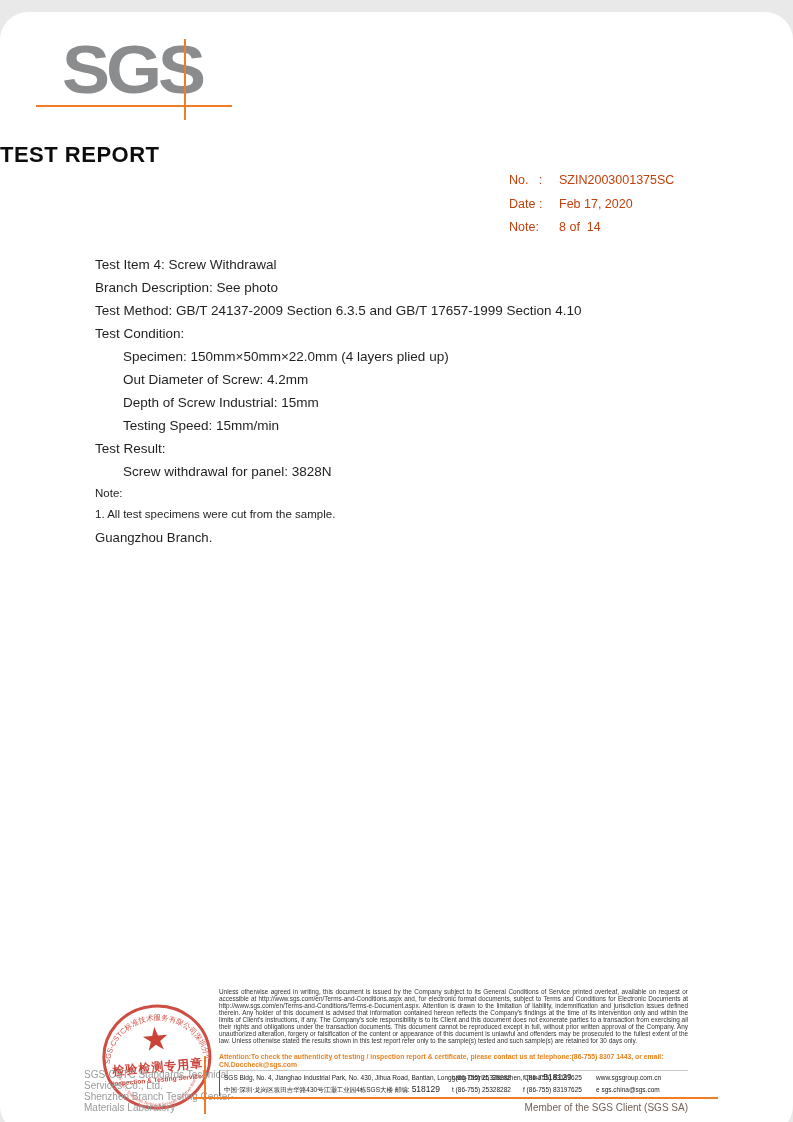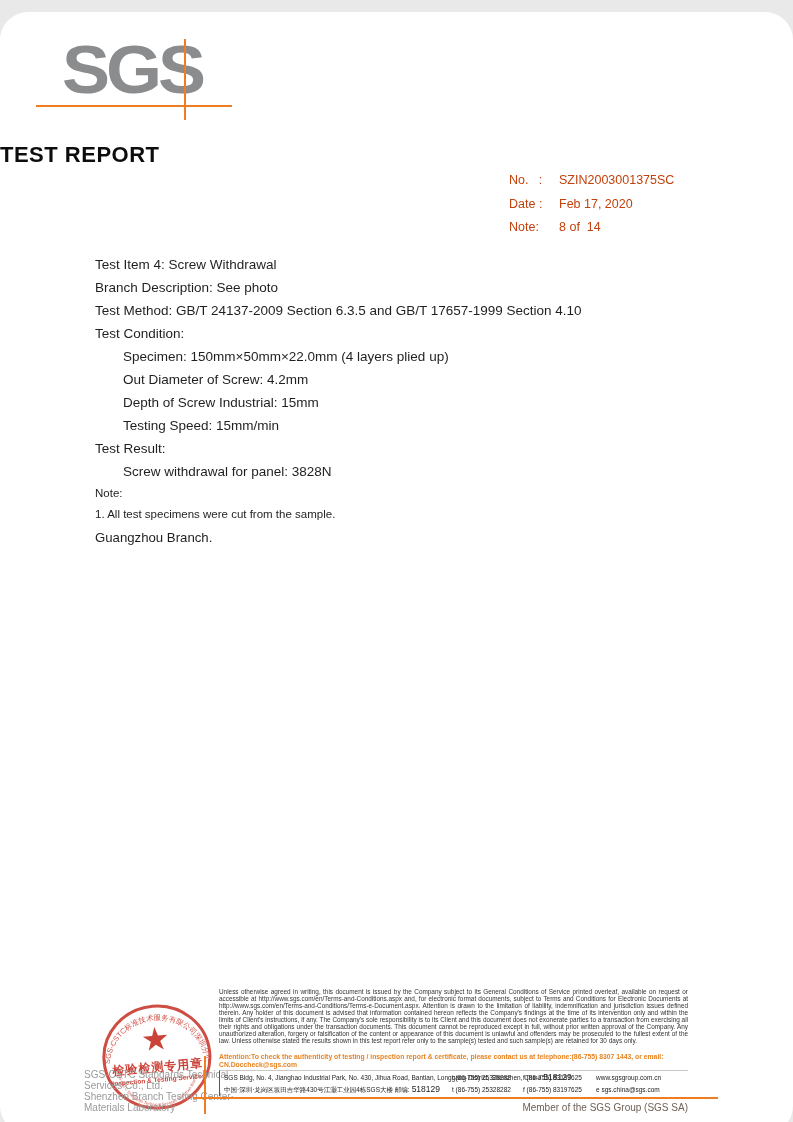--- a/index.html
+++ b/index.html
@@ -120,15 +120,15 @@
       <span class="seg-addr"><span>中国·深圳·龙岗区坂田吉华路430号江灏工业园4栋SGS大楼 邮编:</span><span class="postcode">518129</span></span>
       <span class="seg-tel">t (86-755) 25328282</span>
       <span class="seg-fax">f (86-755) 83197625</span>
       <span class="seg-extra">e sgs.china@sgs.com</span>
     </div>
   </div>
 
   <div class="footer-hline"></div>
   <div class="footer-vline"></div>
 
-  <div class="member">Member of the SGS Group (SGS SA)</div>
+  <div class="member">Member of the SGS Client (SGS SA)</div>
 
 </div>
 
 </body></html>

